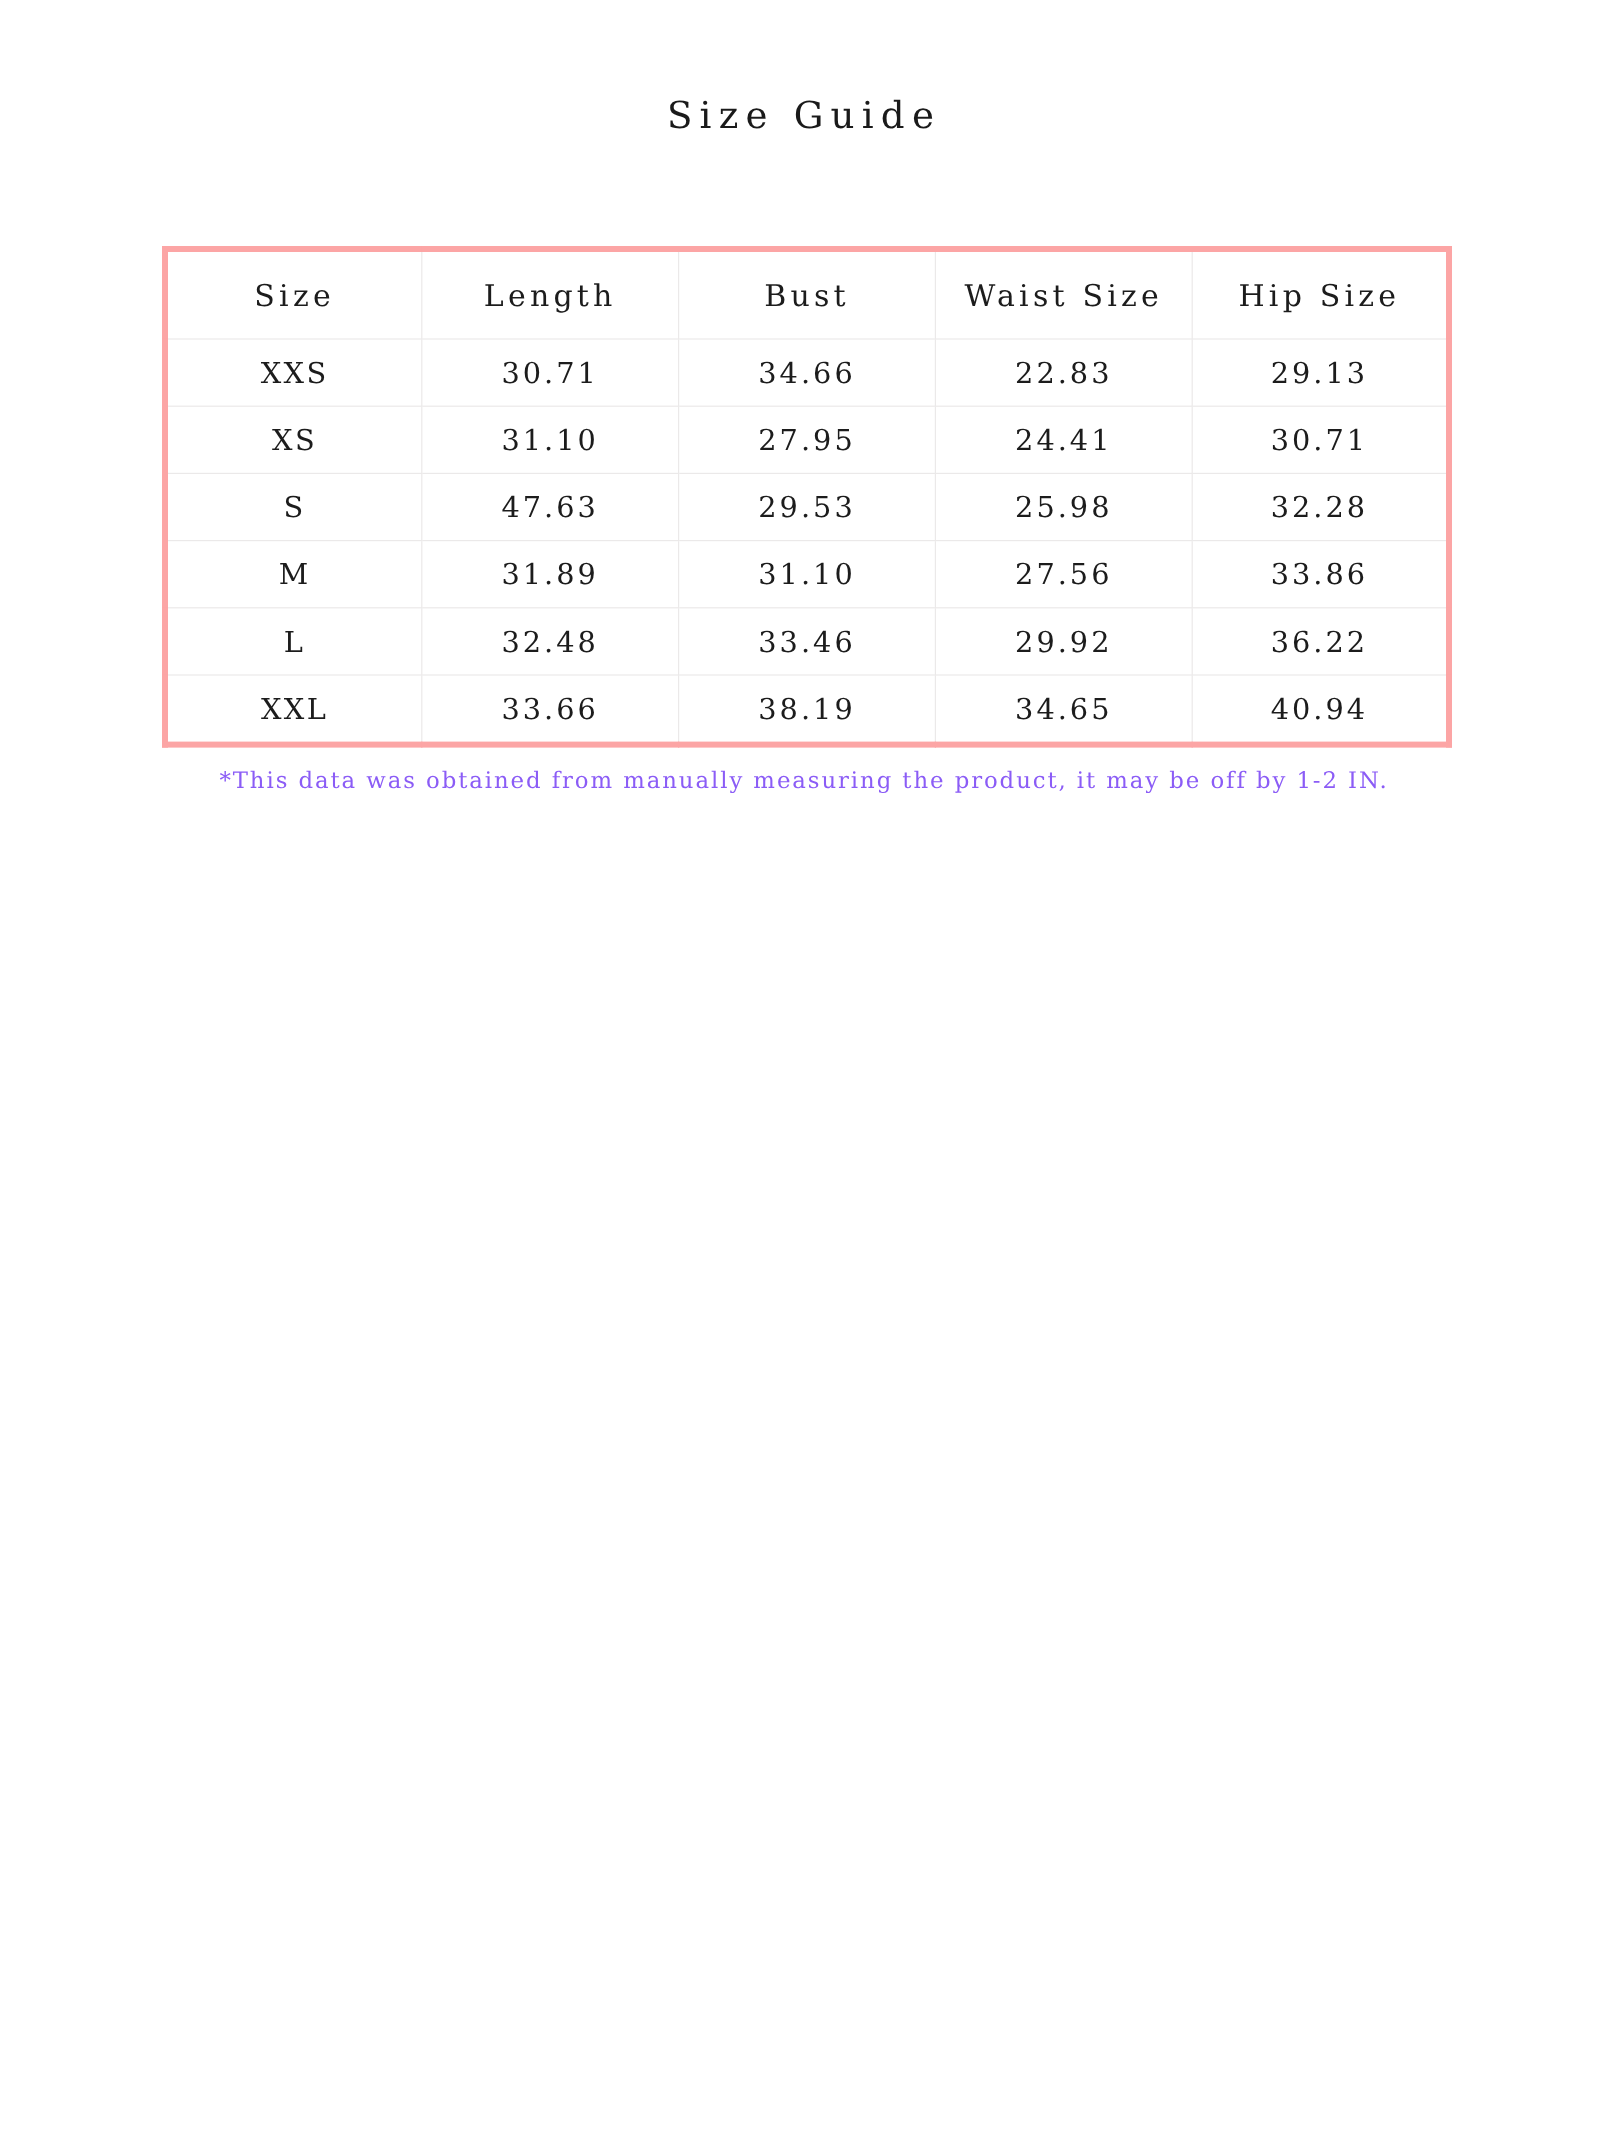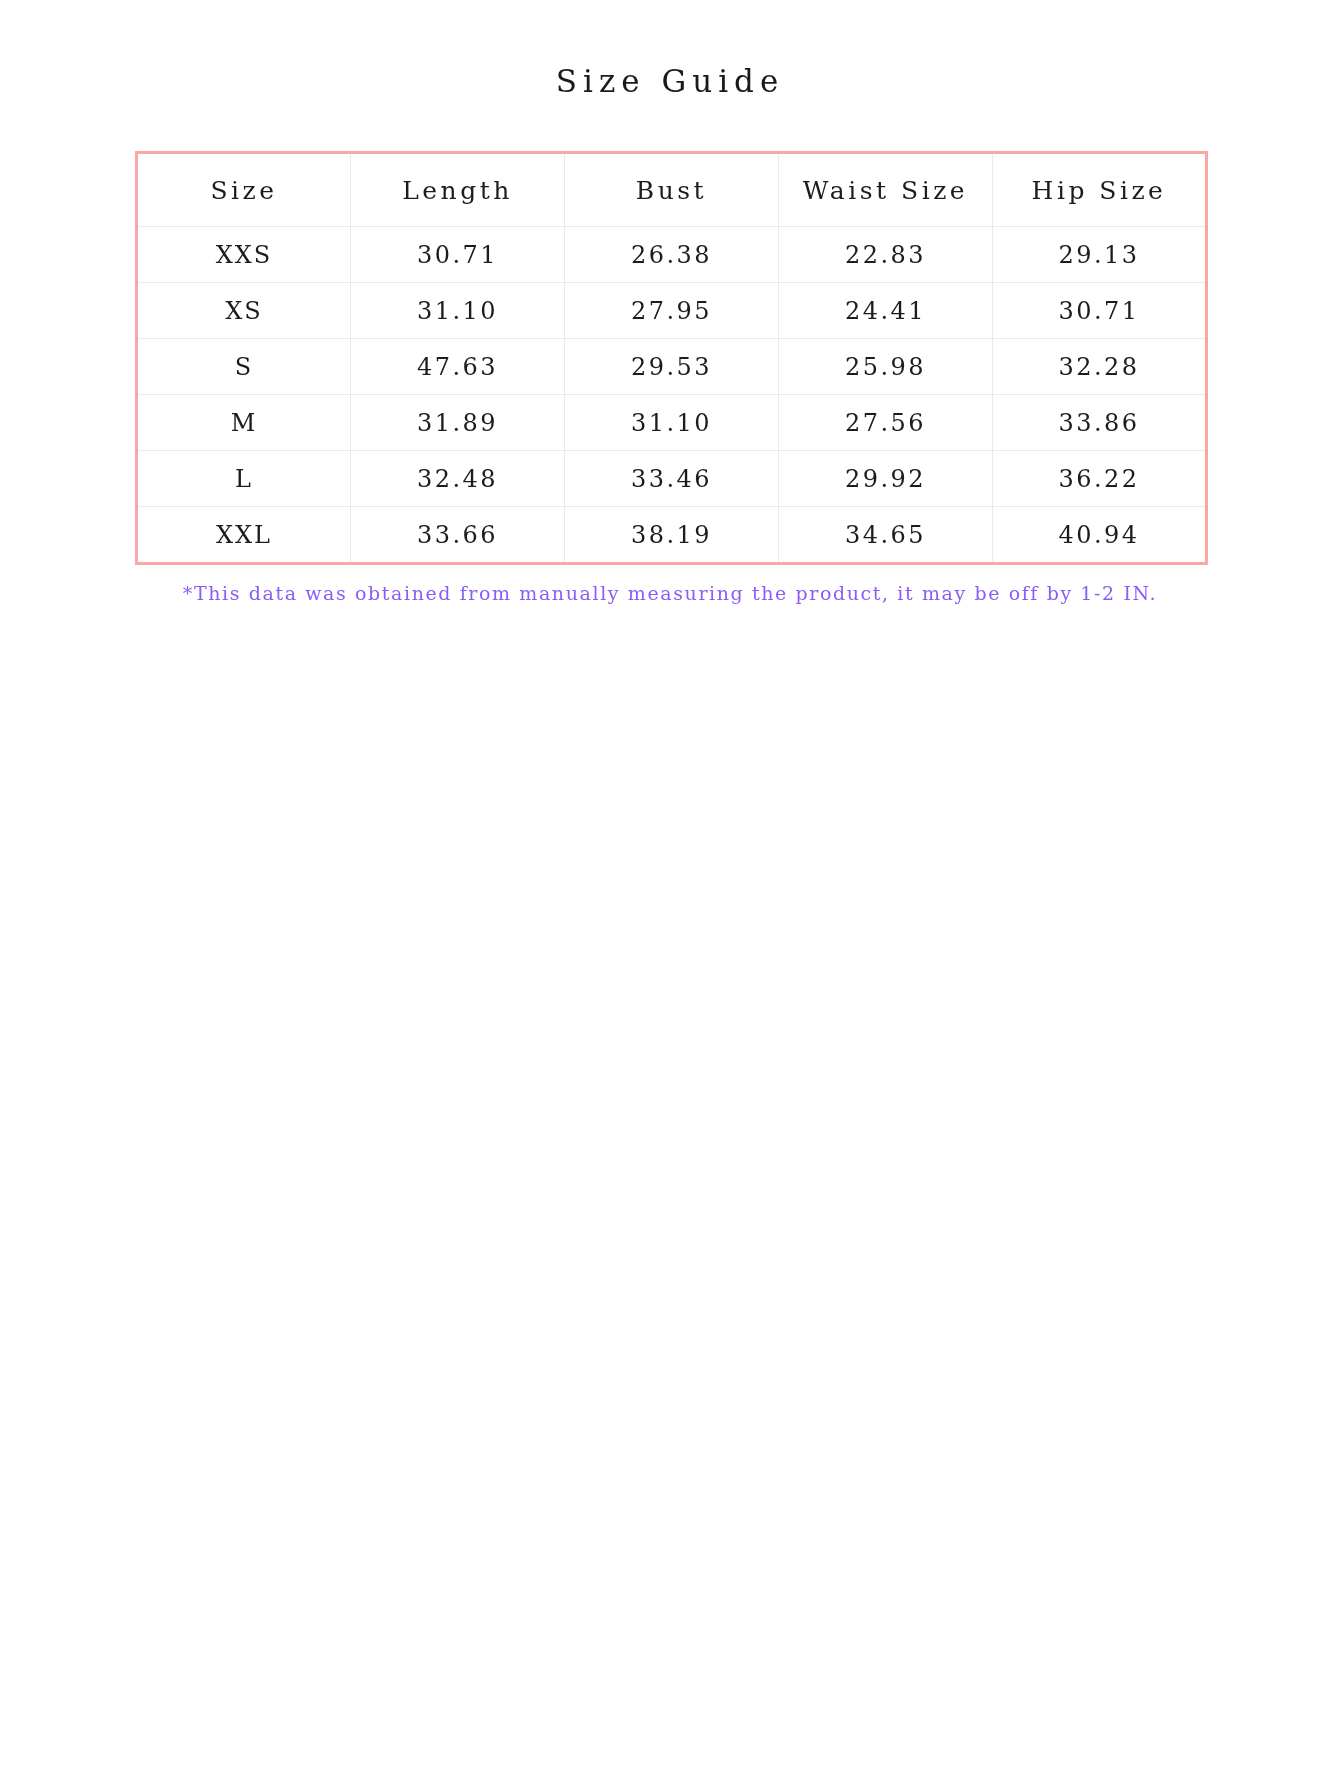--- a/index.html
+++ b/index.html
@@ -20,35 +20,36 @@
     position: relative;
     background: #ffffff;
     box-sizing: border-box;
   }
   .title {
     text-align: center;
     font-family: "DejaVu Serif", "Liberation Serif", serif;
     font-size: 31px;
     letter-spacing: 6px;
     color: #1a1a1a;
-    margin: 0;
+    margin: 16px;
     padding-top: 63px;
     font-weight: 400;
     line-height: 1.2;
   }
   .table-wrap {
     margin: 0 auto;
     padding-top: 51px;
     width: 1070px;
   }
   table.size-table {
     width: 1070px;
     border-collapse: collapse;
     table-layout: fixed;
-    border: 3px solid #fca5a5;
+    border: 5px solid #fca5a5;
+    margin-top: 22px;
   }
   table.size-table col.c-size    { width: 214px; }
   table.size-table col.c-length  { width: 214px; }
   table.size-table col.c-bust    { width: 214px; }
   table.size-table col.c-waist   { width: 214px; }
   table.size-table col.c-hip     { width: 214px; }
 
   table.size-table th,
   table.size-table td {
     border: 1px solid #ebe9e9;
@@ -105,21 +106,21 @@
           <th>Length</th>
           <th>Bust</th>
           <th>Waist Size</th>
           <th>Hip Size</th>
         </tr>
       </thead>
       <tbody>
         <tr>
           <td class="size-cell">XXS</td>
           <td>30.71</td>
-          <td>26.38</td>
+          <td>34.66</td>
           <td>22.83</td>
           <td>29.13</td>
         </tr>
         <tr>
           <td class="size-cell">XS</td>
           <td>31.10</td>
           <td>27.95</td>
           <td>24.41</td>
           <td>30.71</td>
         </tr>

